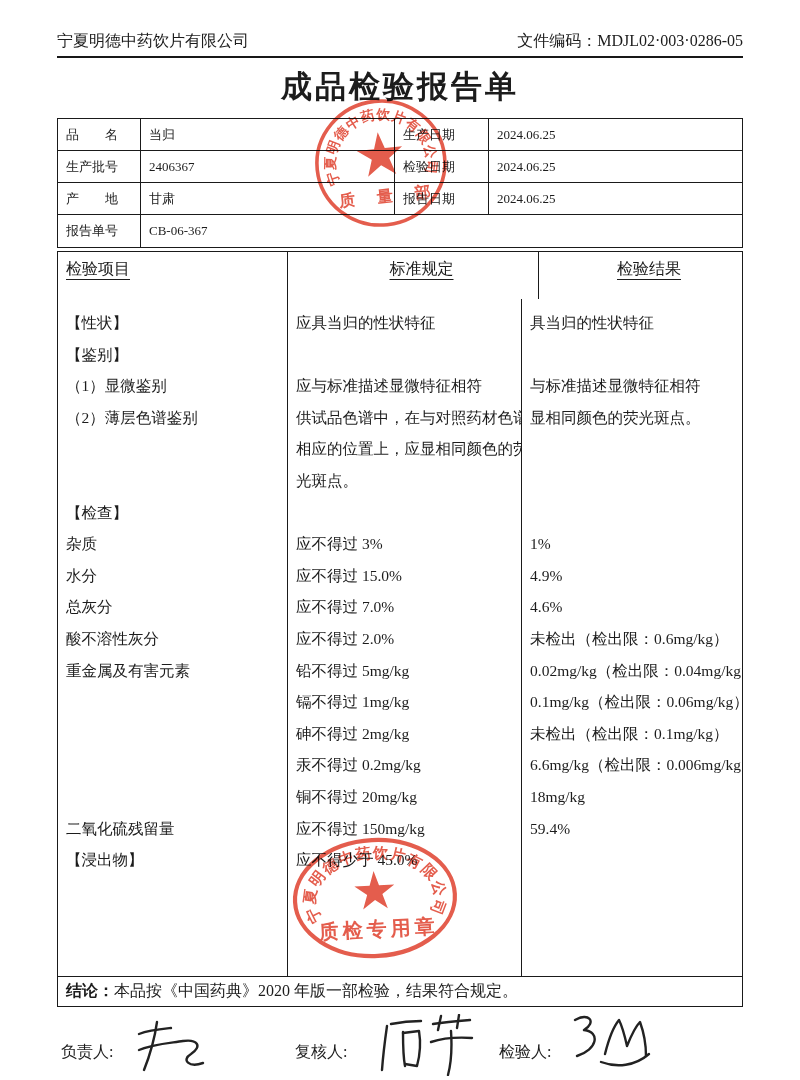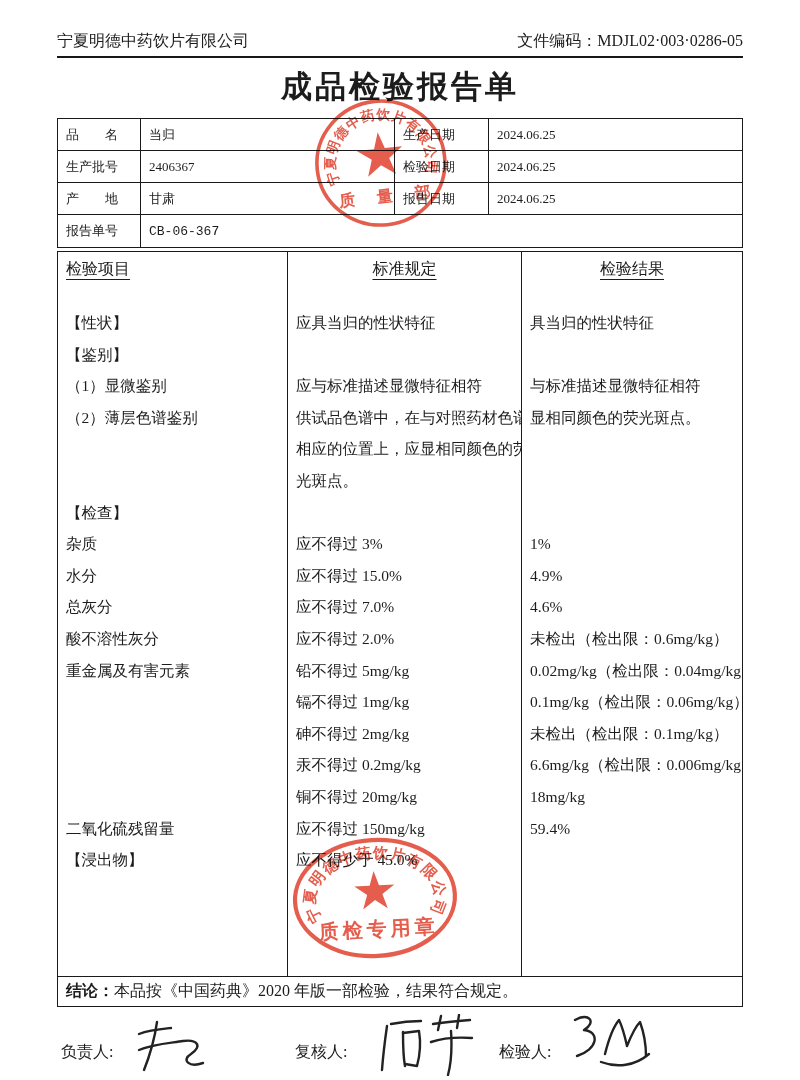--- a/index.html
+++ b/index.html
@@ -14,27 +14,27 @@
   .doc-title { position:absolute; left:0; top:66px; width:100%; text-align:center;
     font-size:31px; font-weight:bold; letter-spacing:3px; }
 
   
   .info-table { position:absolute; left:57px; top:118px; width:686px;
     border:1px solid #1a1a1a; display:grid; grid-template-columns:83px 254px 94px 1fr;
     grid-auto-rows:32px; font-size:13px; }
   .ic { border-right:1px solid #1a1a1a; border-bottom:1px solid #1a1a1a;
     display:flex; align-items:center; padding:0 8px; white-space:nowrap; overflow:hidden; }
   .ic.last-r { border-right:none; }
-  .ic.last-b { border-bottom:none;font-family:Liberation Mono, monospace; }
+  .ic.last-b { border-bottom:none; }
   .ic.span3 { grid-column:2 / 5; border-right:none; }
 
   
   .main-table { position:absolute; left:57px; top:251px; width:686px; height:726px;
     border:1px solid #1a1a1a; display:flex; flex-direction:column; font-size:15.5px; }
-  .mt-header { display:grid; grid-template-columns:230px 234px 1fr; height:47px; }
+  .mt-header { display:grid; grid-template-columns:230px 234px 1fr; height:47px;gap:17px; }
   .mt-hcell { border-right:1px solid #1a1a1a; display:flex; justify-content:center;
     align-items:flex-start; padding-top:7px; font-size:16px; }
   .mt-hcell.first { justify-content:flex-start; padding-left:8px; }
   .mt-hcell.last { border-right:none; }
   .hu { text-decoration:underline; text-underline-offset:5px; }
   .mt-body { flex:1; display:grid; grid-template-columns:230px 234px 1fr; }
   .mt-col { border-right:1px solid #1a1a1a; padding-top:8px; overflow:hidden; }
   .mt-col.last { border-right:none; }
   .tline { height:31.6px; line-height:31.6px; padding:0 8px; white-space:nowrap; }
 

